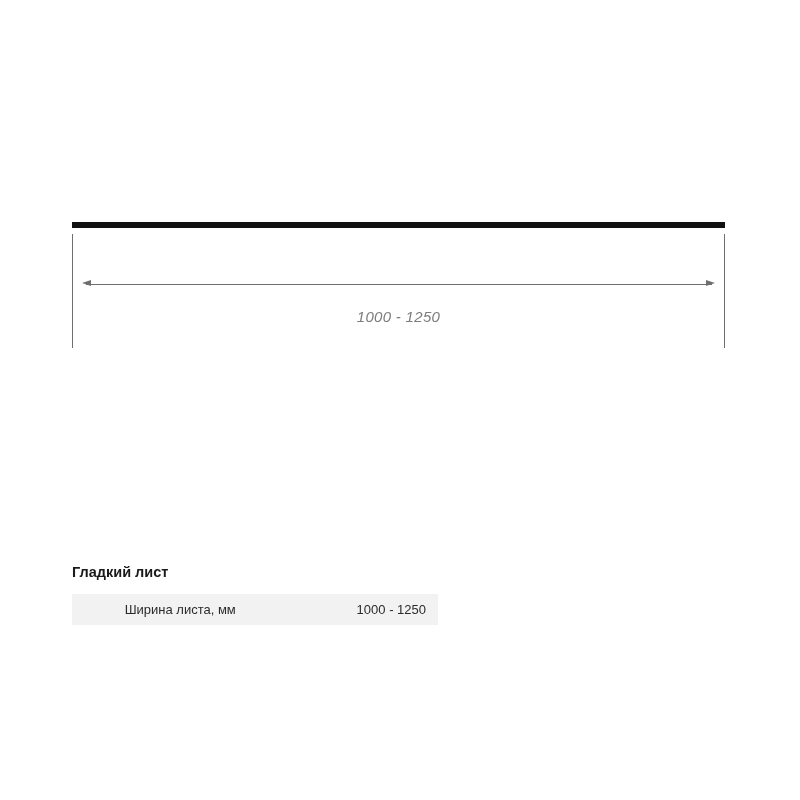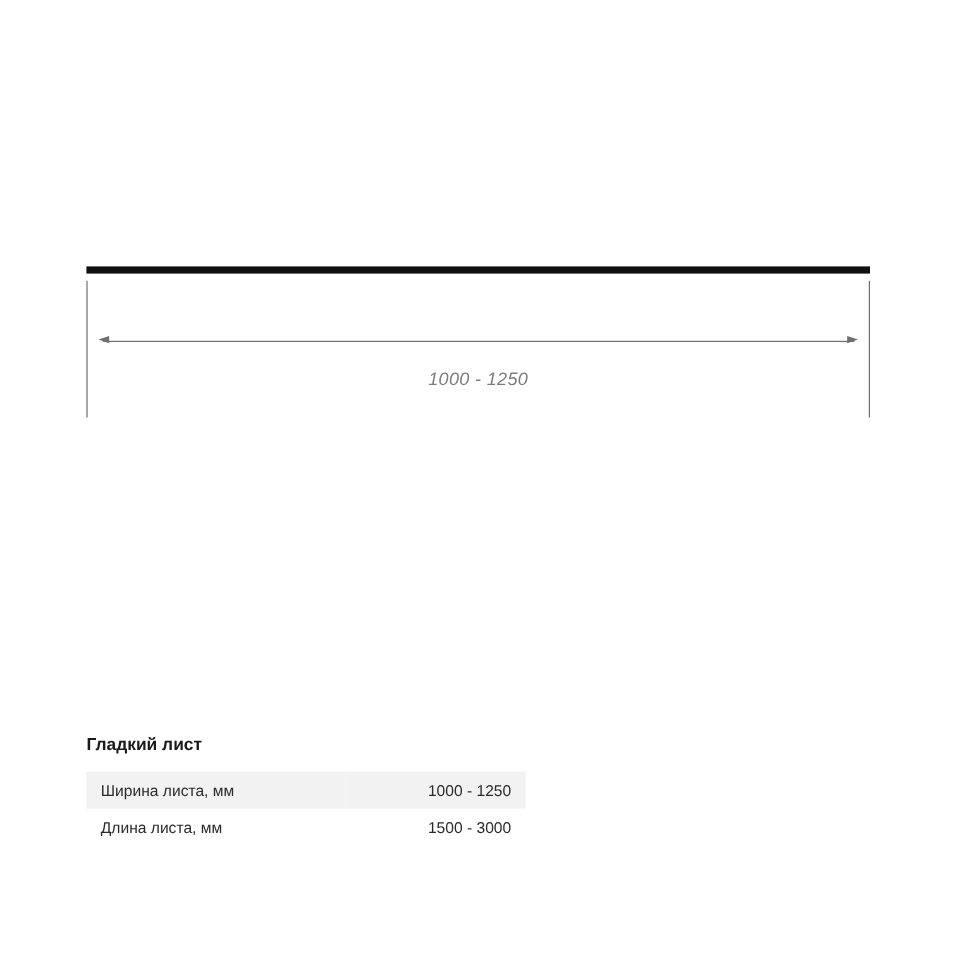--- a/index.html
+++ b/index.html
@@ -68,21 +68,21 @@
     font-size: 15px;
     font-style: italic;
     color: #7d7d7d;
     letter-spacing: 0.3px;
   }
 
   
   .spec {
     position: absolute;
     left: 72px;
-    top: 613px;
+    top: 564px;
     width: 366px;
   }
   .spec-title {
     font-size: 14.5px;
     font-weight: bold;
     color: #1a1a1a;
     margin: 0 0 14px 0;
   }
   .spec-table {
     width: 366px;
@@ -95,21 +95,21 @@
   .spec-table tr.alt {
     background: #f2f2f2;
   }
   .spec-table td {
     padding: 0 12px;
     color: #2b2b2b;
     vertical-align: middle;
     border-bottom: 1px solid #ffffff;
   }
   .spec-table td.label {
-    text-align: left;
+    text-align: center;
   }
   .spec-table td.value {
     text-align: right;
     white-space: nowrap;
   }
 </style>
 </head>
 <body>
 
 <div class="drawing">
@@ -123,19 +123,15 @@
 </div>
 
 <div class="spec">
   <div class="spec-title">Гладкий лист</div>
   <table class="spec-table">
     <tbody>
       <tr class="alt">
         <td class="label">Ширина листа, мм</td>
         <td class="value">1000 - 1250</td>
       </tr>
-      <tr>
-        <td class="label">Длина листа, мм</td>
-        <td class="value">1500 - 3000</td>
-      </tr>
     </tbody>
   </table>
 </div>
 
 </body></html>

